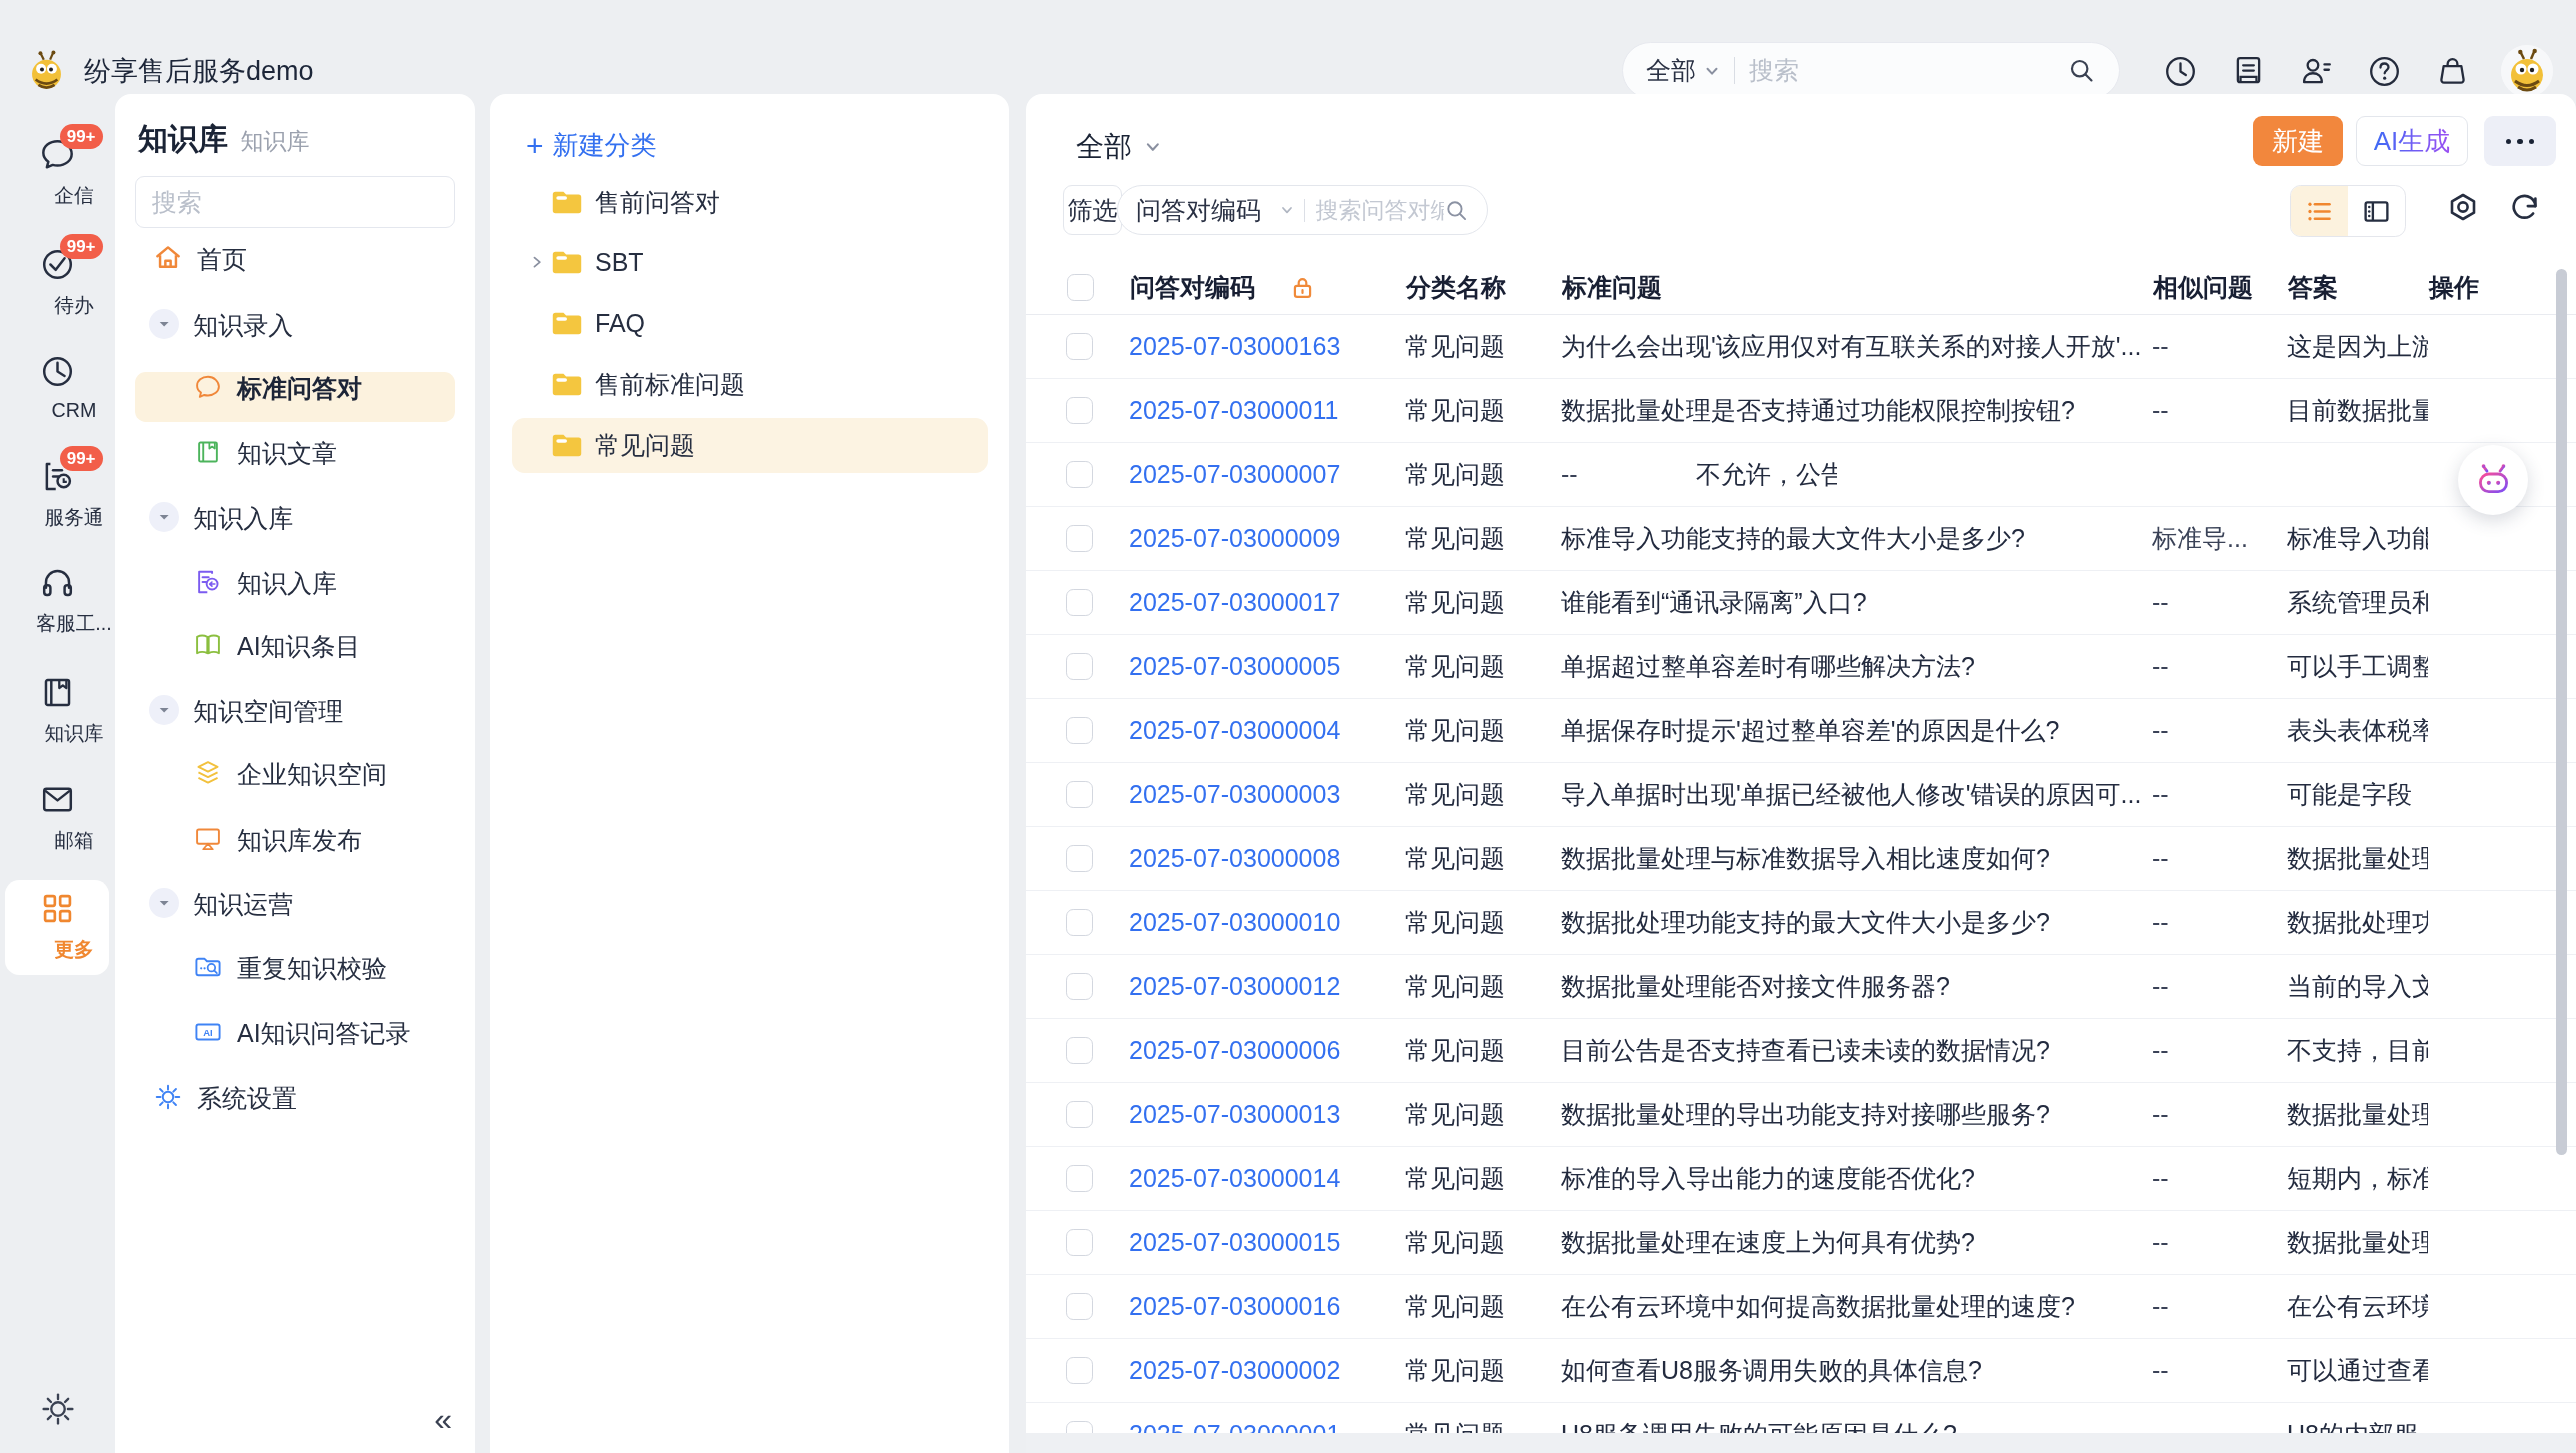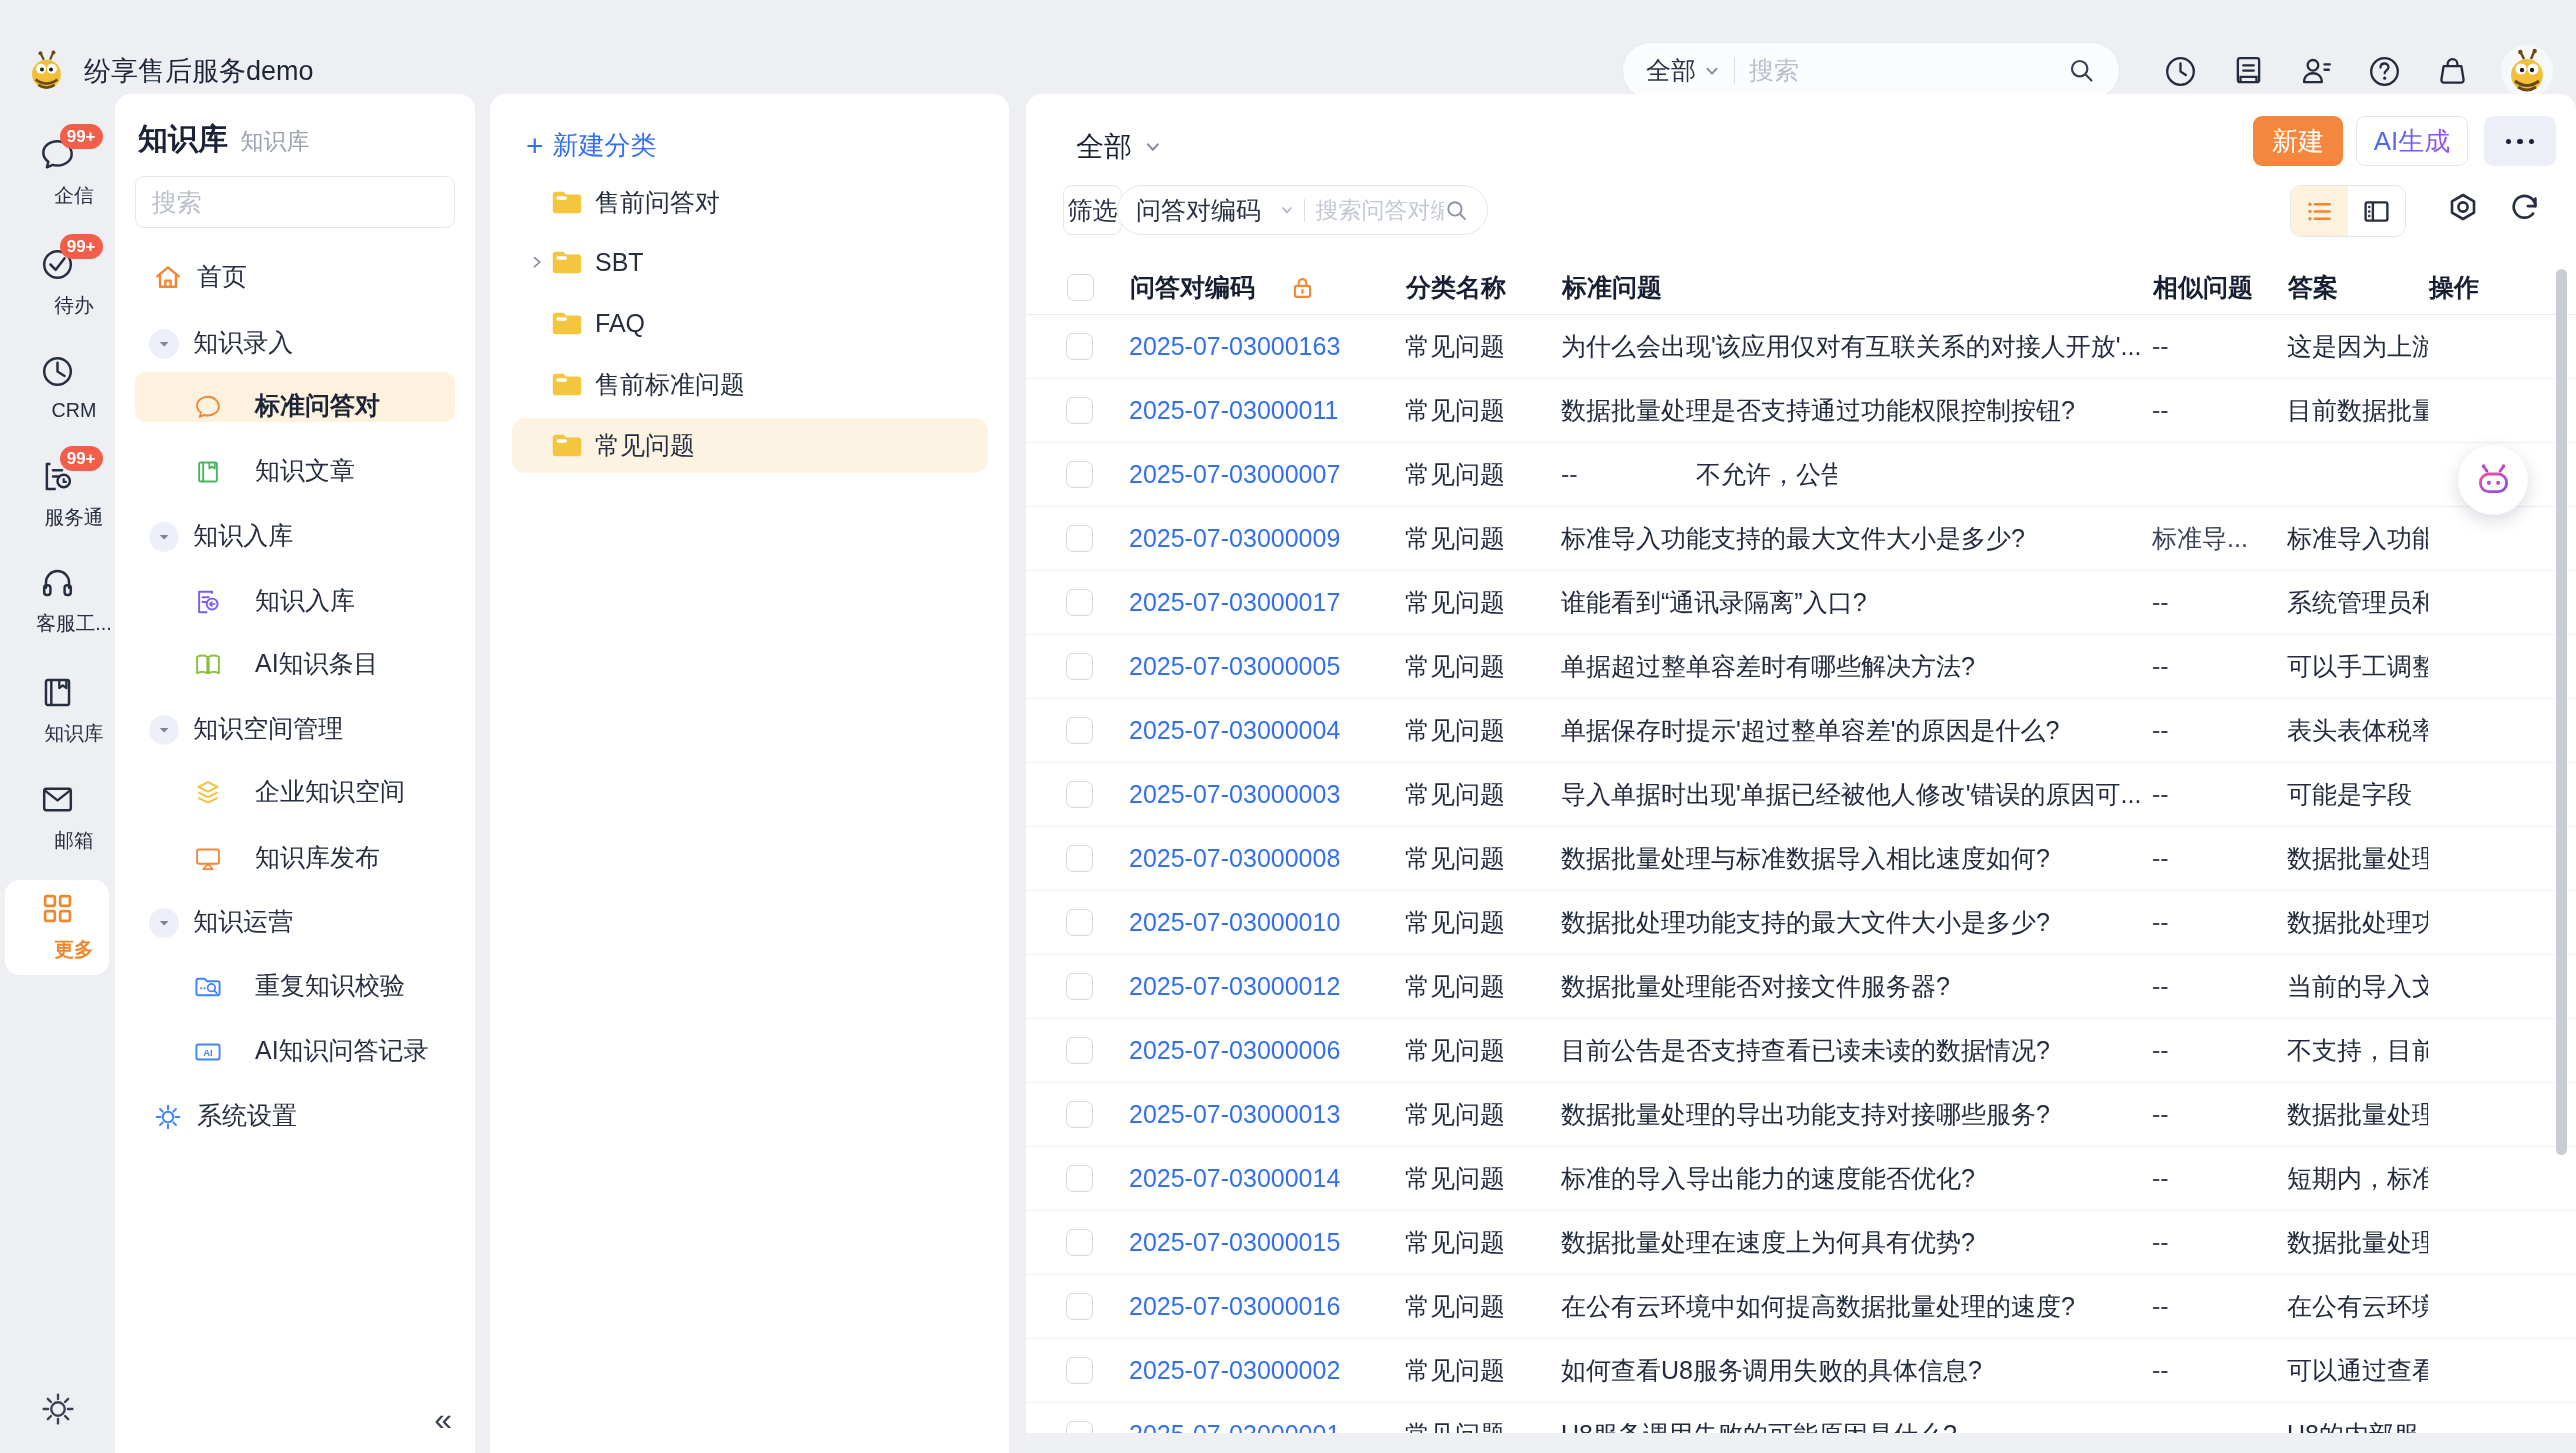--- a/index.html
+++ b/index.html
@@ -36,25 +36,25 @@
   .p3 { left:490px; width:519px; }
   .pmain { left:1026px; right:0; }
 
   
   .p2-title { position:absolute; left:23px; top:25px; display:flex; align-items:baseline; }
   .p2-title .t1 { font-size:30px; font-weight:bold; color:#1a2335; }
   .p2-title .t2 { font-size:23px; color:#9ba1ae; margin-left:12.5px; }
   .p2-search { position:absolute; left:19.7px; top:82px; width:320px; height:52px; border:1.8px solid #e4e7ee; border-radius:9px; display:flex; align-items:center; padding:0 16px; }
   .p2-search input { width:100%; border:none; outline:none; font-size:25px; font-family:inherit; color:#2a3144; background:transparent; }
   .p2-search input::placeholder { color:#b9bfca; }
-  .nav-item { position:absolute; left:19.7px; right:19.7px; height:50px; display:flex; align-items:flex-end; border-radius:10.7px; cursor:pointer; font-size:25px; color:#262e40; }
+  .nav-item { position:absolute; left:19.7px; right:19.7px; height:50px; display:flex; align-items:flex-start; border-radius:10.7px; cursor:pointer; font-size:25px; color:#262e40; }
   .nav-item .nlabel { margin-left:14.3px; white-space:nowrap; }
   .nav-item.lvl0 { padding-left:18px; }
   .nav-item.group { padding-left:14.3px; }
-  .nav-item.lvl1 { padding-left:58px;gap:18px; }
+  .nav-item.lvl1 { padding-left:58px; }
   .nav-item.active { background:#fcf2de; }
   .nav-item.active .nlabel { font-weight:bold; color:#1c2436; }
   .chev-circle { width:30px; height:30px; border-radius:50%; background:#eef0f9; display:flex; align-items:center; justify-content:center; }
   .p2-collapse { position:absolute; right:23px; bottom:16px; font-size:32px; color:#3a4152; cursor:pointer; }
 
   
   .new-cat { position:absolute; left:36px; top:34px; color:#3370f0; font-size:26px; cursor:pointer; display:flex; align-items:center; }
   .new-cat .plus { font-size:30px; margin-right:9px; line-height:1; }
   .fold-item { position:absolute; left:21.5px; right:21.5px; height:55px; display:flex; align-items:center; border-radius:12.5px; padding-left:12.5px; cursor:pointer; font-size:25px; color:#262e40; }
   .fold-item .fchev { width:27px; display:flex; justify-content:center; }

